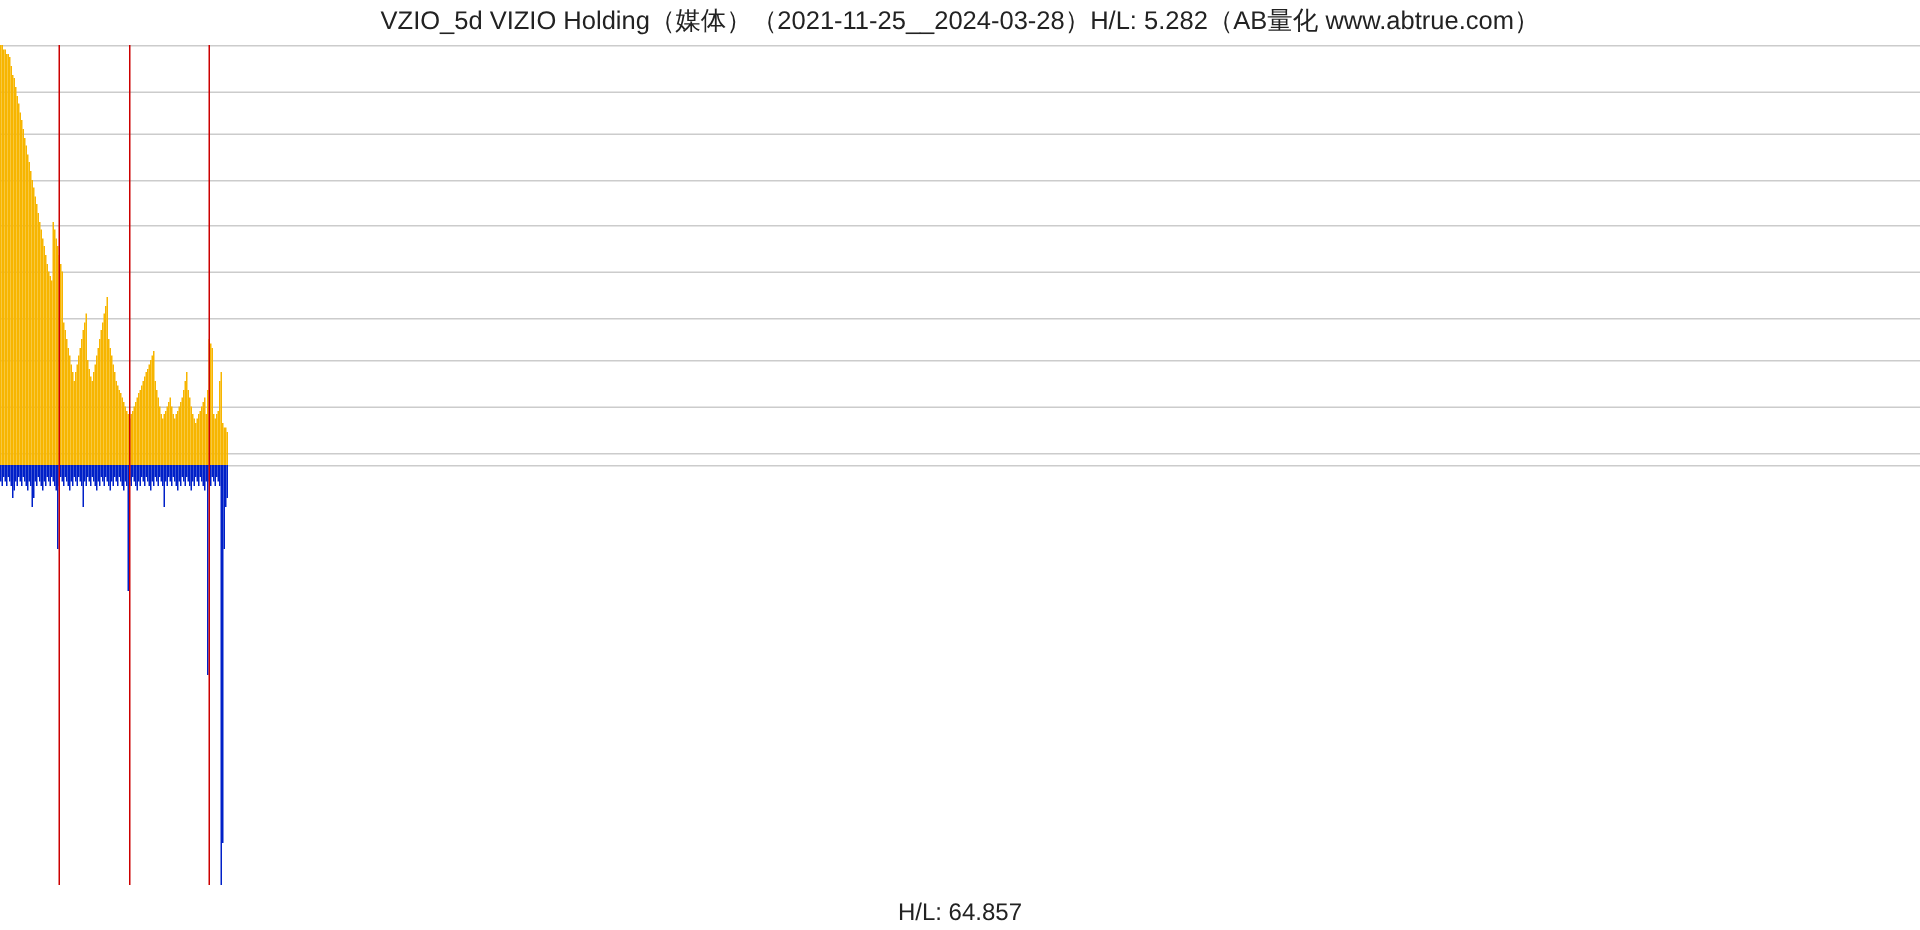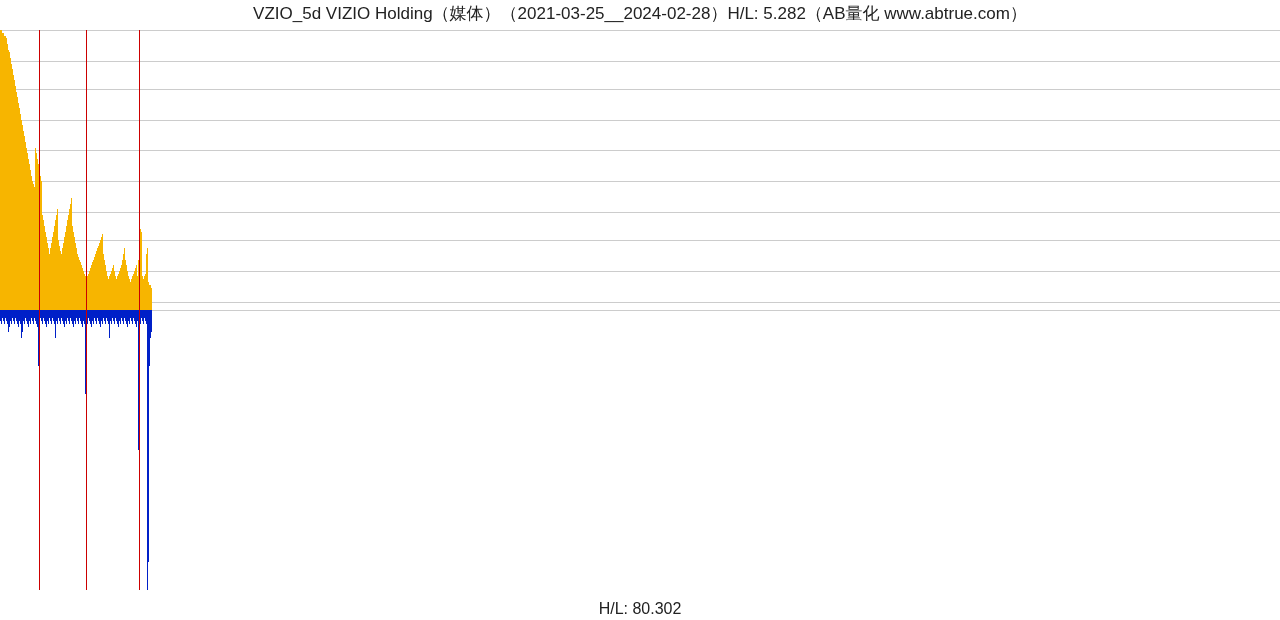--- a/index.html
+++ b/index.html
@@ -8,21 +8,21 @@
   .chart{position:absolute;left:0;top:30px;width:1280px;height:560px}
   .gridline{position:absolute;left:0;width:1280px;height:1px;background:#ccc}
   .redline{position:absolute;top:0;width:1px;height:560px;background:#c00;z-index:4}
   .bar-up{position:absolute;background:#f7b500;width:1px;bottom:280px}
   .bar-dn{position:absolute;background:#0020c8;width:1px;top:280px}
   .baseline{position:absolute;left:0;width:1280px;top:280px;height:1px;background:#ccc}
 </style>
 </head>
 <body>
 
-<div class="title">VZIO_5d VIZIO Holding（媒体）（2021-03-25__2024-02-28）H/L: 5.282（AB量化  www.abtrue.com）</div>
+<div class="title">VZIO_5d VIZIO Holding（媒体）（2021-11-25__2024-03-28）H/L: 5.282（AB量化  www.abtrue.com）</div>
 <div class="chart" id="chart">
   <div class="baseline"></div>
 <div class="gridline" style="top: 271.6px;"></div>
     <div class="gridline" style="top: 240.8px;"></div>
     <div class="gridline" style="top: 210px;"></div>
     <div class="gridline" style="top: 182px;"></div>
     <div class="gridline" style="top: 151.2px;"></div>
     <div class="gridline" style="top: 120.4px;"></div>
     <div class="gridline" style="top: 89.6px;"></div>
     <div class="gridline" style="top: 58.8px;"></div>
@@ -329,13 +329,13 @@
     <div class="bar-dn" style="left: 143px; height: 14px;"></div>
     <div class="bar-dn" style="left: 144px; height: 8.4px;"></div>
     <div class="bar-dn" style="left: 145px; height: 11.2px;"></div>
     <div class="bar-dn" style="left: 146px; height: 14px;"></div>
     <div class="bar-dn" style="left: 147px; height: 280px;"></div>
     <div class="bar-dn" style="left: 148px; height: 252px;"></div>
     <div class="bar-dn" style="left: 149px; height: 56px;"></div>
     <div class="bar-dn" style="left: 150px; height: 28px;"></div>
     <div class="bar-dn" style="left: 151px; height: 22.4px;"></div>
   </div>
-<div class="footer">H/L: 80.302</div>
+<div class="footer">H/L: 64.857</div>
 
 </body></html>

